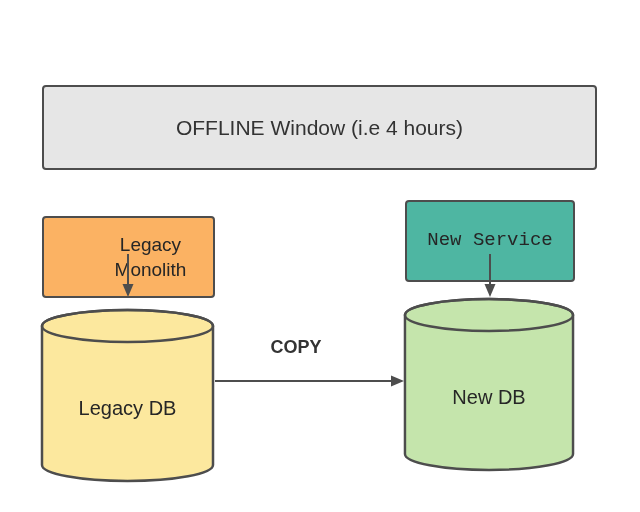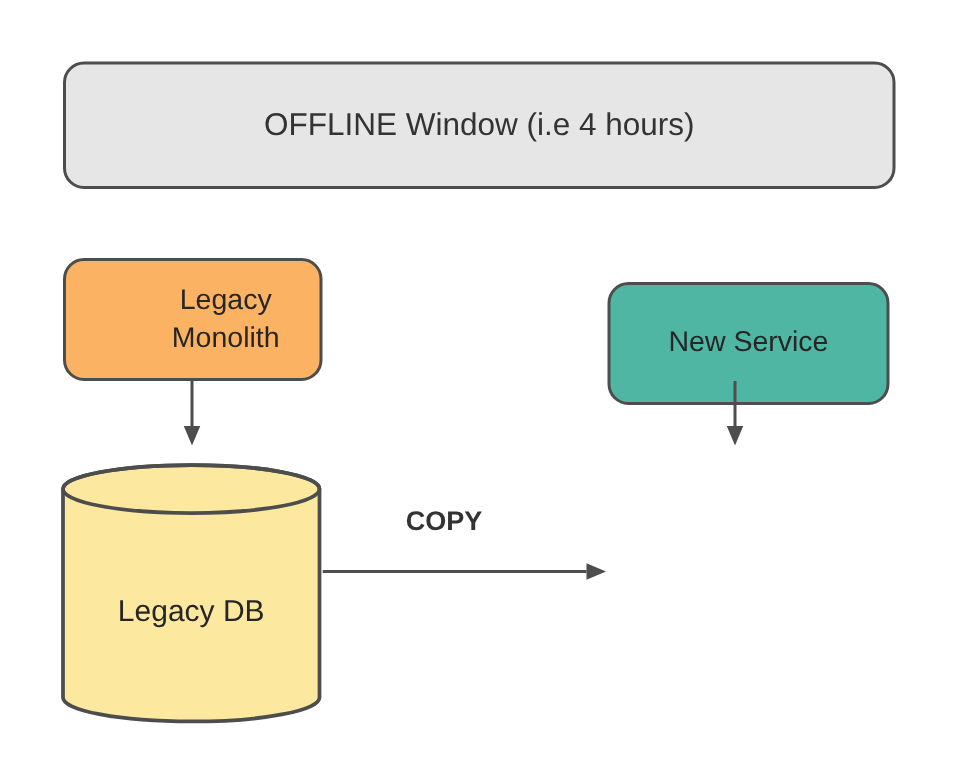--- a/index.html
+++ b/index.html
@@ -4,38 +4,39 @@
 <style>
   html,body{margin:0;padding:0;background:#fff;}
   .canvas{
     position:relative;width:640px;height:512px;overflow:hidden;
     background:var(--canvas-bg,#ffffff);
     font-family:"Liberation Sans",sans-serif;
     color:var(--text,#262626);
   }
   .node{
     position:absolute;box-sizing:border-box;
-    border:2px solid var(--stroke,#4d4d4d);border-radius:14px;
+    border:2px solid var(--stroke,#4d4d4d);border-radius:4px;
     display:flex;align-items:center;justify-content:center;
-    text-align:center;line-height:1.32;
+    text-align:center;line-height:1.32;margin-top:44px;
   }
   .banner{
     left:42px;top:41px;width:555px;height:85px;
     background:var(--banner-fill,#e6e6e6);
     font-size:21px;color:#333;
   }
   .legacy-monolith{
     left:42px;top:172px;width:173px;height:82px;
     background:var(--legacy-monolith-fill,#fbb263);
     font-size:19px;white-space:pre-line;padding-left:44px;
   }
   .new-service{
-    left:405px;top:188px;width:188px;height:82px;
+    left:405px;top:156px;width:170px;height:82px;
     background:var(--new-service-fill,#4eb6a2);
     font-size:19px;
+    font-family:Liberation Mono, monospace;
   }
   .cyl{position:absolute;}
   .cyl svg{display:block;width:100%;height:100%;}
   .cyl-label{
     position:absolute;left:0;top:0;width:100%;height:100%;
     box-sizing:border-box;padding-top:26px;
     display:flex;align-items:center;justify-content:center;
     font-size:20px;text-align:center;
   }
   .legacy-db{left:40px;top:308px;width:175px;height:175px;}
@@ -86,14 +87,21 @@
   <div class="edge-label">COPY</div>
 
   <div class="cyl legacy-db" style="--node-fill:var(--legacy-db-fill,#fce89e);">
     <svg viewBox="0 0 175 175" preserveAspectRatio="none">
       <path class="cyl-body" d="M 2 18 L 2 157 A 85.5 16 0 0 0 173 157 L 173 18 A 85.5 16 0 0 0 2 18 Z"></path>
       <ellipse class="cyl-rim" cx="87.5" cy="18" rx="85.5" ry="16"></ellipse>
     </svg>
     <div class="cyl-label">Legacy DB</div>
   </div>
 
+  <div class="cyl new-db" style="--node-fill:var(--new-db-fill,#c5e5ac);">
+    <svg viewBox="0 0 175 175" preserveAspectRatio="none">
+      <path class="cyl-body" d="M 2 18 L 2 157 A 85.5 16 0 0 0 173 157 L 173 18 A 85.5 16 0 0 0 2 18 Z"></path>
+      <ellipse class="cyl-rim" cx="87.5" cy="18" rx="85.5" ry="16"></ellipse>
+    </svg>
+    <div class="cyl-label">New DB</div>
+  </div>
 
 </div>
 
 </body></html>

